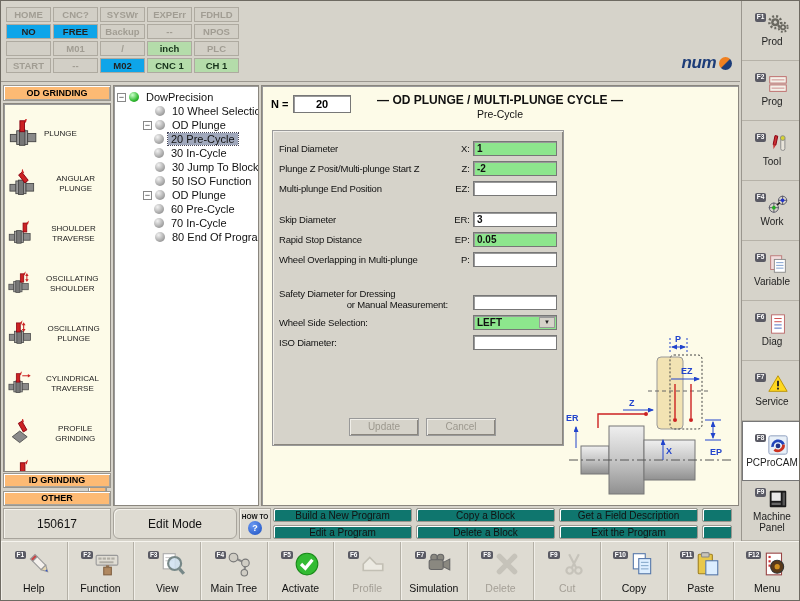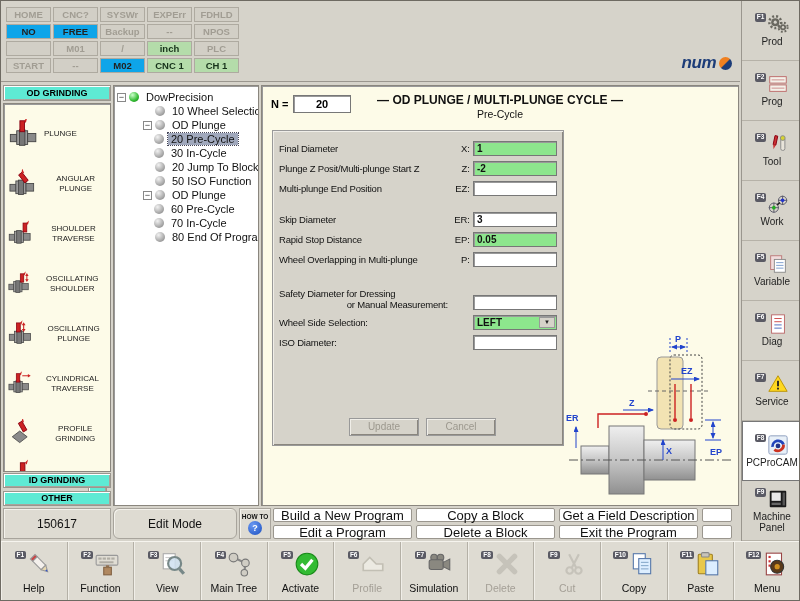--- a/index.html
+++ b/index.html
@@ -1,18 +1,18 @@
 <!DOCTYPE html>
 <html><head>
 <meta charset="utf-8">
 <style>
   html,body{margin:0;padding:0;background:#888;}
   #root{position:relative;width:800px;height:601px;background:#d6d3ca;
     font-family:"Liberation Sans",sans-serif;overflow:hidden;border:1px solid #6e6a62;box-sizing:border-box;}
-  .raised{background:#5eead4;border:1px solid #9a968e;box-shadow:inset 1px 1px 0 #fff, inset -1px -1px 0 #a8a49c;}
+  .raised{background:#fdba74;border:1px solid #9a968e;box-shadow:inset 1px 1px 0 #fff, inset -1px -1px 0 #a8a49c;}
 
   
   .top-bar{position:absolute;left:0;top:0;width:739px;height:80px;border-bottom:1px solid #9a968e;}
   .status-grid{position:absolute;left:5px;top:6px;display:grid;grid-template-columns:repeat(5,45px);grid-auto-rows:15px;gap:2px;}
   .sg-cell{border:1px solid #aeaaa0;font-size:9.5px;font-weight:bold;display:flex;align-items:center;justify-content:center;background:#d2cfc6;color:#a19d93;cursor:default;}
   .sg-yellow{background:#0ea5e9;color:#222;}
   .sg-green{background:#b4dcaa;color:#16321a;}
   .num-logo{position:absolute;right:8px;top:52px;display:flex;align-items:center;gap:3px;}
   .num-text{font-size:17px;font-weight:bold;font-style:italic;color:#1c3c78;letter-spacing:-0.5px;}
   .num-mark{width:13px;height:13px;border-radius:50%;background:linear-gradient(135deg,#f08020 46%,#1c3c78 54%);}
@@ -87,21 +87,21 @@
   
   .status-row{position:absolute;left:2px;top:507px;width:736px;height:31px;}
   .st-cell{position:absolute;top:0;height:31px;box-sizing:border-box;background:#dedbd2;border:1px solid #a8a49c;
     box-shadow:inset 1px 1px 0 #f4f2ec;display:flex;align-items:center;justify-content:center;font-size:12px;color:#111;}
   .howto-cell{flex-direction:column;gap:1px;}
   .howto-label{font-size:6.5px;font-weight:bold;}
   .howto-q{width:14px;height:14px;border-radius:50%;background:radial-gradient(circle at 35% 30%,#6a98f2,#1a4fc0);
     color:#fff;font-size:9px;font-weight:bold;display:flex;align-items:center;justify-content:center;cursor:pointer;}
   .program-buttons{position:absolute;left:270px;top:1px;width:464px;height:29px;display:grid;
     grid-template-columns:139px 139px 139px 30px;gap:3px 4px;align-content:center;}
-  .px-btn{height:12px;background:#ffffff;border:1px solid #9a968e;border-radius:2px;font-size:13px;display:flex;
+  .px-btn{height:12px;background:#0f766e;border:1px solid #9a968e;border-radius:2px;font-size:10px;display:flex;
     align-items:center;justify-content:center;box-shadow:inset 1px 1px 0 #fff;color:#111;cursor:pointer;}
 
   
   .toolbar{position:absolute;left:0;top:540px;width:800px;height:61px;background:#dedbd2;border-top:1px solid #f6f4ee;display:flex;box-sizing:border-box;}
   .tb-item{flex:1;border-right:1px solid #b4b0a6;box-shadow:inset 1px 0 0 #f0eee8;display:flex;flex-direction:column;
     align-items:center;justify-content:center;gap:3px;cursor:pointer;}
   .tb-iconrow{display:flex;align-items:flex-start;gap:1px;height:28px;}
   .tb-item .icn{width:26px;height:26px;}
   .tb-label{font-size:10.5px;color:#111;}
   .tb-item.disabled{cursor:default;}
@@ -431,21 +431,21 @@
         <span class="sphere gray"></span>
         <span class="tree-label selected">20 Pre-Cycle</span>
       </div>
       <div class="tree-row lvl2">
         <span class="sphere gray"></span>
         <span class="tree-label">30 In-Cycle</span>
       </div>
       <div class="tree-row lvl1">
         <span class="exp-spacer"></span>
         <span class="sphere gray"></span>
-        <span class="tree-label">20 Jump To Block</span>
+        <span class="tree-label">30 Jump To Block</span>
       </div>
       <div class="tree-row lvl1">
         <span class="exp-spacer"></span>
         <span class="sphere gray"></span>
         <span class="tree-label">50 ISO Function</span>
       </div>
       <div class="tree-row lvl1">
         <span class="expander">−</span>
         <span class="sphere gray"></span>
         <span class="tree-label">OD Plunge</span>

